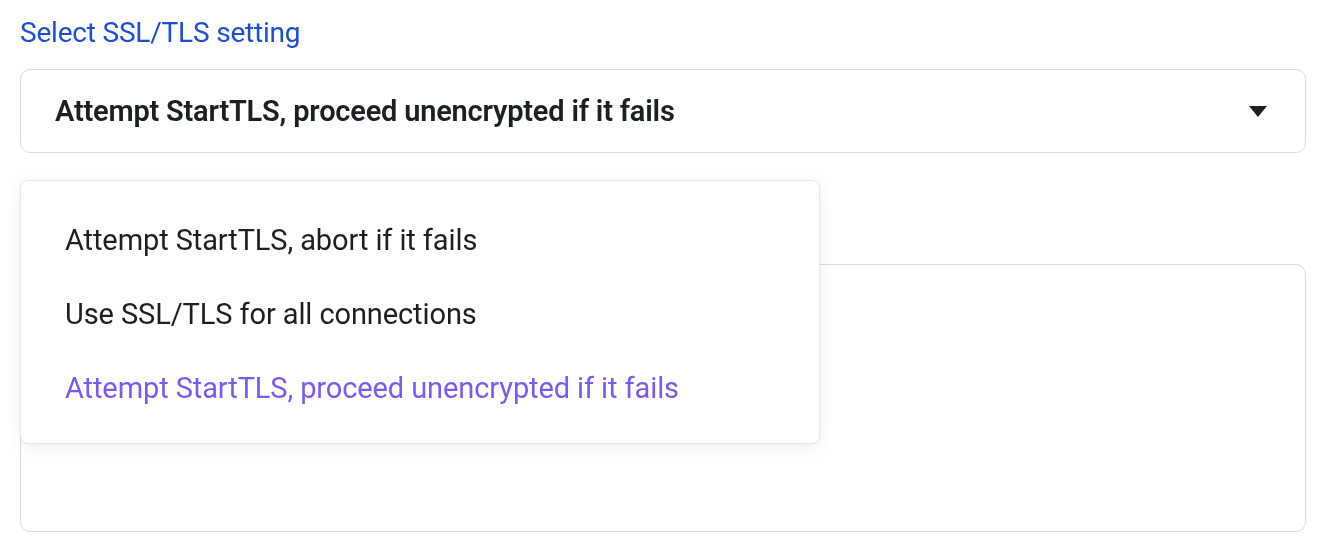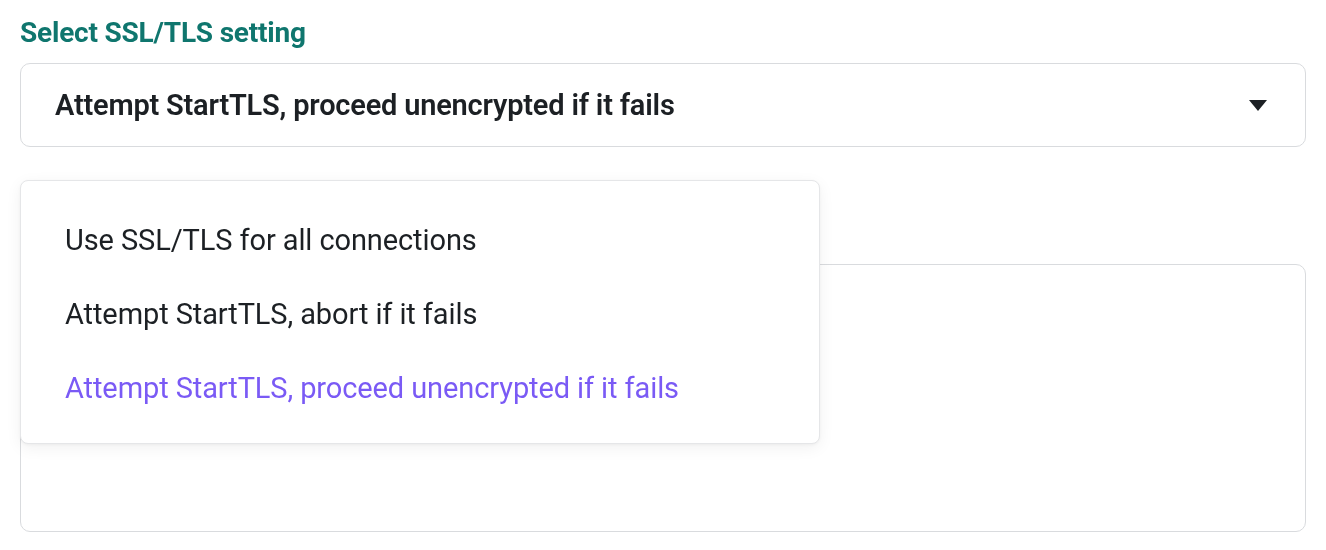--- a/index.html
+++ b/index.html
@@ -10,23 +10,23 @@
     body {
       font-family: -apple-system, BlinkMacSystemFont, "Segoe UI", Roboto, Helvetica, Arial, sans-serif;
       background: #ffffff;
       padding: 16px 20px;
       width: 1326px;
       height: 550px;
       position: relative;
     }
     .field-label {
       font-size: 28px;
-      font-weight: 700;
-      color: #0f766e;
-      margin-bottom: 14px;
+      font-weight: 400;
+      color: #1d4ed8;
+      margin-bottom: 20px;
       letter-spacing: -0.2px;
     }
     .select-box {
       width: 100%;
       border: 1px solid #d9dbde;
       border-radius: 10px;
       padding: 24px 34px;
       display: flex;
       align-items: center;
       justify-content: space-between;
@@ -89,16 +89,16 @@
 <div class="field-label">Select SSL/TLS setting</div>
 
 <div class="select-box">
   <span class="select-value">Attempt StartTLS, proceed unencrypted if it fails</span>
   <span class="chevron"></span>
 </div>
 
 <div class="background-panel"></div>
 
 <div class="dropdown-menu">
+  <div class="dropdown-option">Attempt StartTLS, abort if it fails</div>
   <div class="dropdown-option">Use SSL/TLS for all connections</div>
-  <div class="dropdown-option">Attempt StartTLS, abort if it fails</div>
   <div class="dropdown-option selected">Attempt StartTLS, proceed unencrypted if it fails</div>
 </div>
 
 </body></html>

